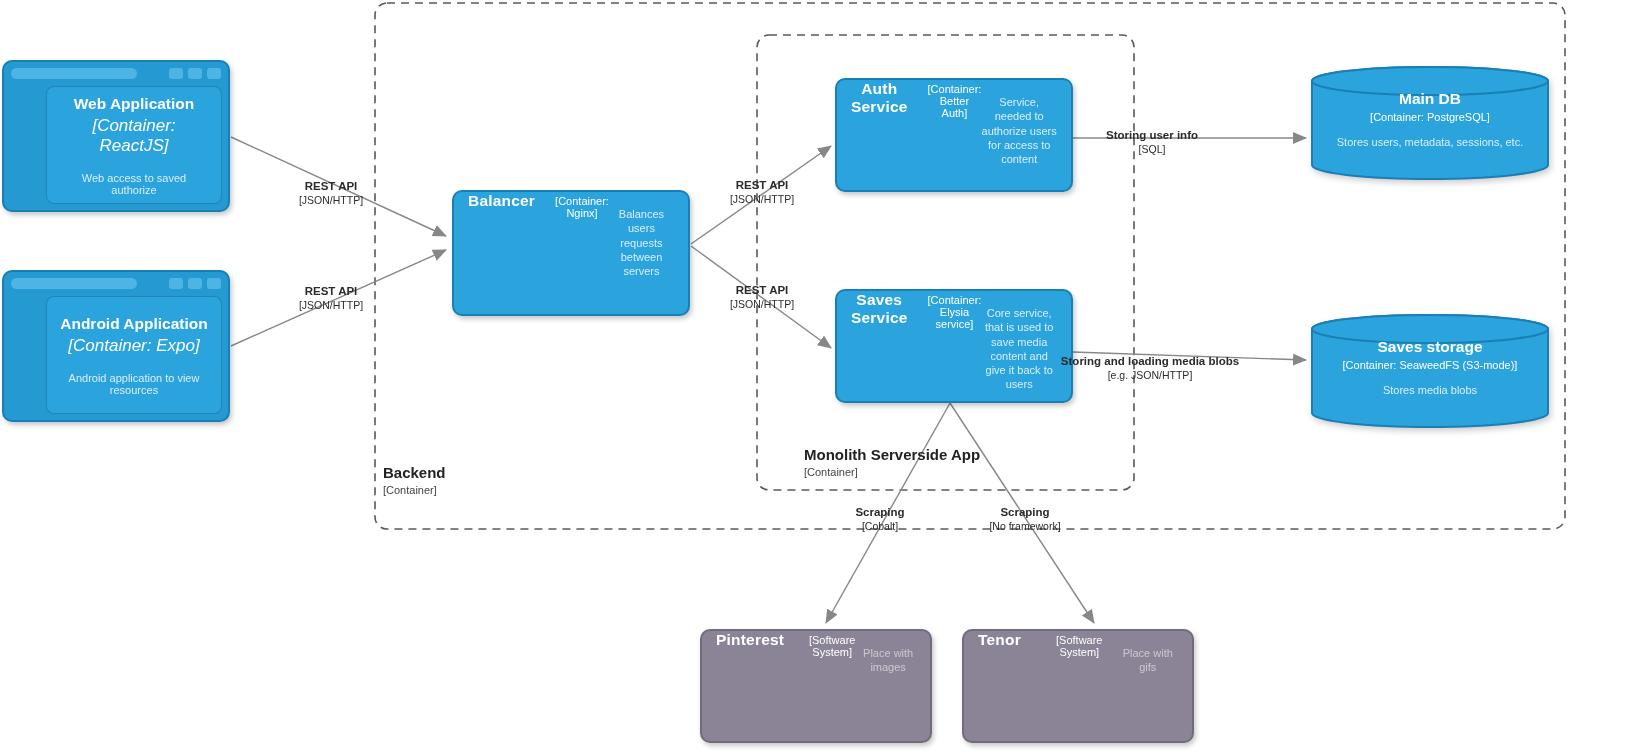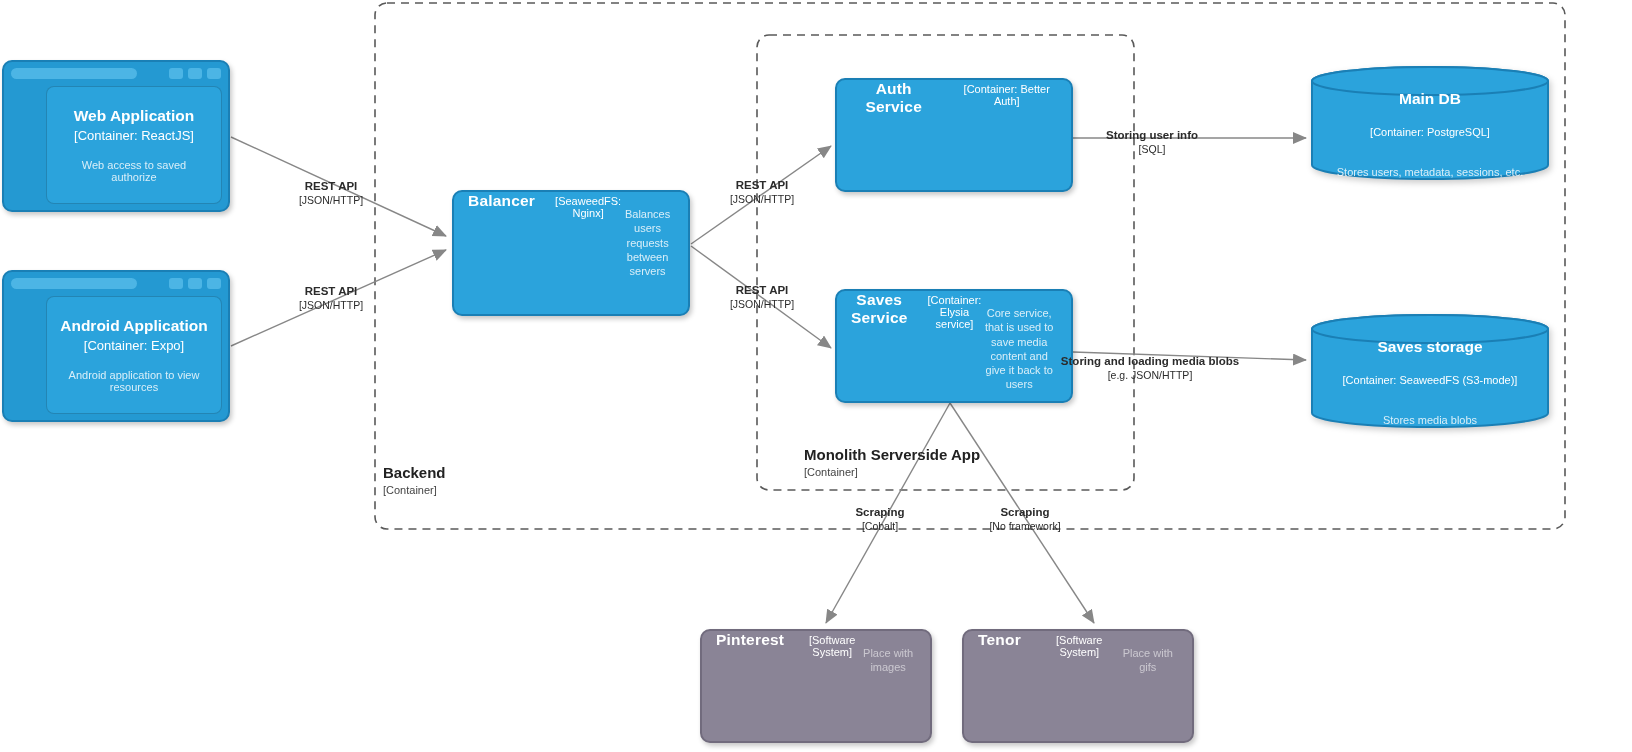--- a/index.html
+++ b/index.html
@@ -34,29 +34,29 @@
   .browser .pill{width:126px;height:11px;border-radius:6px;background:var(--browser-light,#4cb5e5);}
   .browser .spacer{flex:1;}
   .browser .btn{width:14px;height:11px;border-radius:3px;background:var(--browser-light,#4cb5e5);}
   .browser .content{
     position:absolute;left:6px;right:6px;top:24px;bottom:6px;border-radius:8px;
     background:var(--container-fill,#2ba3dc);border:1.5px solid rgba(0,0,0,.18);
     display:flex;flex-direction:column;align-items:center;justify-content:center;
     text-align:center;color:#fff;padding:0 12px;box-sizing:border-box;margin-left:36px;
   }
   .browser .title{font-size:15.5px;font-weight:bold;}
-  .browser .type{font-size:13px;margin-top:3px;}
+  .browser .type{font-size:17px;margin-top:3px;font-style:italic;}
   .browser .desc{font-size:11px;margin-top:16px;color:rgba(255,255,255,.82);}
 
   
   .cyl{position:absolute;z-index:2;}
   .cyl svg{position:absolute;left:0;top:0;filter:drop-shadow(2px 3px 3px rgba(0,0,0,.2));}
   .cyl .txt{
     position:absolute;left:0;top:0;right:0;bottom:0;padding:26px 14px 4px 14px;box-sizing:border-box;
-    display:flex;flex-direction:column;align-items:center;justify-content:space-between;
+    display:flex;flex-direction:column;align-items:center;justify-content:flex-start;
     text-align:center;color:#fff;
   }
   .cyl .title{font-size:15.5px;font-weight:bold;}
   .cyl .type{font-size:11px;margin-top:3px;}
   .cyl .desc{font-size:11px;margin-top:13px;color:rgba(255,255,255,.82);}
 
   .edge-label{
     position:absolute;z-index:3;transform:translate(-50%,-50%);
     display:flex;flex-direction:column;text-align:center;line-height:1.2;white-space:nowrap;
   }
@@ -117,27 +117,28 @@
     </div>
     <div class="content">
       <div class="title">Android Application</div>
       <div class="type">[Container: Expo]</div>
       <div class="desc">Android application to view resources</div>
     </div>
   </div>
 
   <div class="node cbox" style="left:452px;top:190px;width:238px;height:126px">
     <div class="title">Balancer</div>
-    <div class="type">[SeaweedFS: Nginx]</div>
+    <div class="type">[Container: Nginx]</div>
     <div class="desc">Balances users requests between servers</div>
   </div>
 
   <div class="node cbox" style="left:835px;top:78px;width:238px;height:114px">
     <div class="title">Auth Service</div>
     <div class="type">[Container: Better Auth]</div>
+    <div class="desc">Service, needed to authorize users for access to content</div>
   </div>
 
   <div class="node cbox" style="left:835px;top:289px;width:238px;height:114px">
     <div class="title">Saves Service</div>
     <div class="type">[Container: Elysia service]</div>
     <div class="desc">Core service, that is used to save media content and give it back to users</div>
   </div>
 
   <div class="cyl" style="left:1310px;top:64px;width:240px;height:118px">
     <svg width="240" height="118" viewBox="0 0 240 118">

